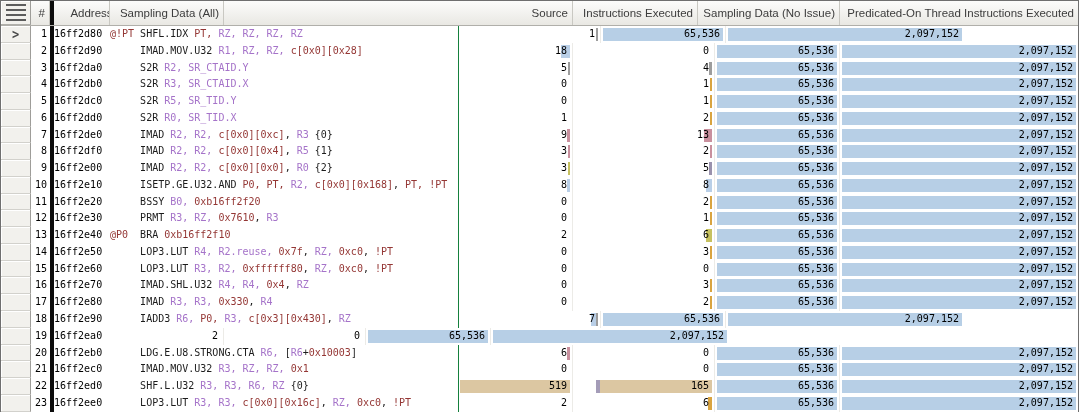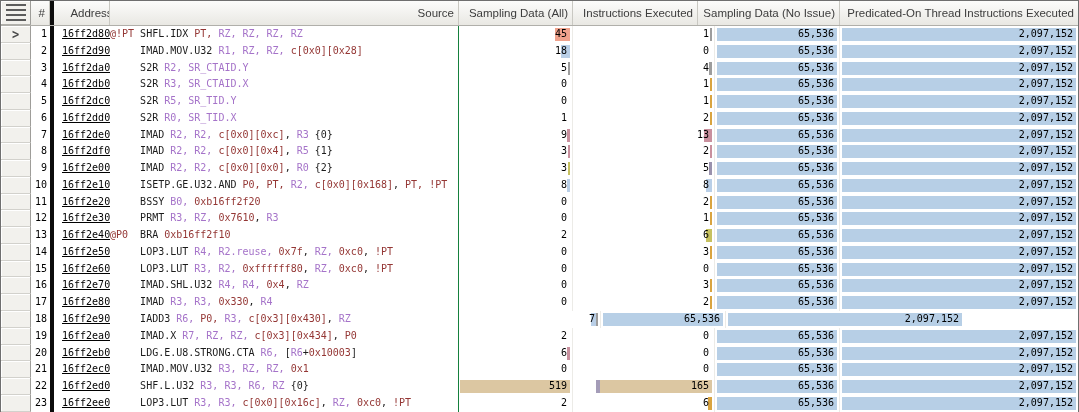--- a/index.html
+++ b/index.html
@@ -27,21 +27,21 @@
   .col-noi{width:142px;min-width:142px;}
   .col-ins{width:125px;min-width:125px;}
   .col-prd{width:238px;min-width:238px;border-right:none;}
   
   .row{display:flex;height:16.78px;box-sizing:border-box;background:#fff;}
   .cell{box-sizing:border-box;position:relative;overflow:hidden;white-space:nowrap;
     font-family:"DejaVu Sans Mono",monospace;font-size:10px;line-height:16.78px;color:#000;}
   .c-gutter{background:#f2f1ed;border-right:1px solid #9e9d99;border-bottom:1px solid #d2d1cc;
     box-shadow:inset 1px 1px 0 #ffffff;display:flex;align-items:center;justify-content:center;}
   .c-num{text-align:right;padding-right:3px;font-size:10px;}
-  .c-addr{padding-left:8px;text-decoration:underline;}
+  .c-addr{padding-left:0;}
   .c-src{white-space:pre;border-right:1px solid #15803d;}
   .c-val{text-align:right;padding-right:5px;border-right:1px solid #ecebe7;}
   .c-prdv{border-right:none;}
   .valtext{position:relative;z-index:2;}
   .barwrap{position:absolute;right:2px;top:2px;height:13px;display:flex;z-index:1;}
   .barseg{height:13px;}
   .fullbar{position:absolute;left:2px;right:2px;top:2px;height:13px;z-index:1;}
   
   .menu-ic{width:20px;height:17px;
     background:repeating-linear-gradient(#5c5c5c 0 2px,rgba(0,0,0,0) 2px 5px);}
@@ -53,38 +53,35 @@
 <body>
 
 <div id="app">
   <div class="hdr">
     <div class="hcell col-gutter c-gutter">
       <div class="menu-ic"></div>
     </div>
     <div class="hcell col-num hc-right">#</div>
     <div class="hcell col-split"></div>
     <div class="hcell col-addr hc-center">Address</div>
+    <div class="hcell col-all hc-right">Sampling Data (All)</div>
     <div class="hcell col-src hc-right">Source</div>
-    <div class="hcell col-all hc-right">Sampling Data (All)</div>
     <div class="hcell col-ins hc-right">Instructions Executed</div>
     <div class="hcell col-noi hc-right">Sampling Data (No Issue)</div>
     <div class="hcell col-prd hc-right">Predicated-On Thread Instructions Executed</div>
   </div>
   <div>
       <div class="row">
         <div class="cell col-gutter c-gutter">
           <span class="arrow-ic">&gt;</span>
         </div>
         <div class="cell col-num c-num">1</div>
         <div class="cell col-split"></div>
         <div class="cell col-addr c-addr">16ff2d80</div>
         <div class="cell col-src c-src"><span style="color: rgb(148, 54, 52);">@!PT </span><span style="color: rgb(28, 28, 28);">SHFL.IDX </span><span style="color: rgb(148, 54, 52);">PT, </span><span style="color: rgb(165, 115, 201);">RZ, RZ, RZ, RZ</span></div>
-        <div class="cell c-val col-all"><div class="barwrap">
-            <span class="barseg" style="width: 15px; background: rgb(240, 162, 140);"></span>
-          </div><span class="valtext">45</span></div>
         <div class="cell c-val col-noi"><div class="barwrap">
             <span class="barseg" style="width: 2px; background: rgb(157, 157, 157);"></span>
           </div><span class="valtext">1</span></div>
         <div class="cell c-val col-ins"><div class="fullbar" style="background: rgb(183, 207, 230);"></div><span class="valtext">65,536</span></div>
         <div class="cell c-val col-prd c-prdv"><div class="fullbar" style="background: rgb(183, 207, 230);"></div><span class="valtext">2,097,152</span></div>
       </div>
       <div class="row">
         <div class="cell col-gutter c-gutter"></div>
         <div class="cell col-num c-num">2</div>
         <div class="cell col-split"></div>
@@ -311,21 +308,20 @@
             <span class="barseg" style="width: 2px; background: rgb(157, 157, 157);"></span>
           </div><span class="valtext">7</span></div>
         <div class="cell c-val col-ins"><div class="fullbar" style="background: rgb(183, 207, 230);"></div><span class="valtext">65,536</span></div>
         <div class="cell c-val col-prd c-prdv"><div class="fullbar" style="background: rgb(183, 207, 230);"></div><span class="valtext">2,097,152</span></div>
       </div>
       <div class="row">
         <div class="cell col-gutter c-gutter"></div>
         <div class="cell col-num c-num">19</div>
         <div class="cell col-split"></div>
         <div class="cell col-addr c-addr">16ff2ea0</div>
-        <div class="cell col-src c-src"><span style="color: rgb(148, 54, 52);">     </span><span style="color: rgb(28, 28, 28);">IMAD.X </span><span style="color: rgb(165, 115, 201);">R7, RZ, RZ, </span><span style="color: rgb(148, 54, 52);">c[0x3][0x434]</span><span style="color: rgb(28, 28, 28);">, </span><span style="color: rgb(148, 54, 52);">P0</span></div>
         <div class="cell c-val col-all"><div class="barwrap"></div><span class="valtext">2</span></div>
         <div class="cell c-val col-noi"><div class="barwrap"></div><span class="valtext">0</span></div>
         <div class="cell c-val col-ins"><div class="fullbar" style="background: rgb(183, 207, 230);"></div><span class="valtext">65,536</span></div>
         <div class="cell c-val col-prd c-prdv"><div class="fullbar" style="background: rgb(183, 207, 230);"></div><span class="valtext">2,097,152</span></div>
       </div>
       <div class="row">
         <div class="cell col-gutter c-gutter"></div>
         <div class="cell col-num c-num">20</div>
         <div class="cell col-split"></div>
         <div class="cell col-addr c-addr">16ff2eb0</div>

